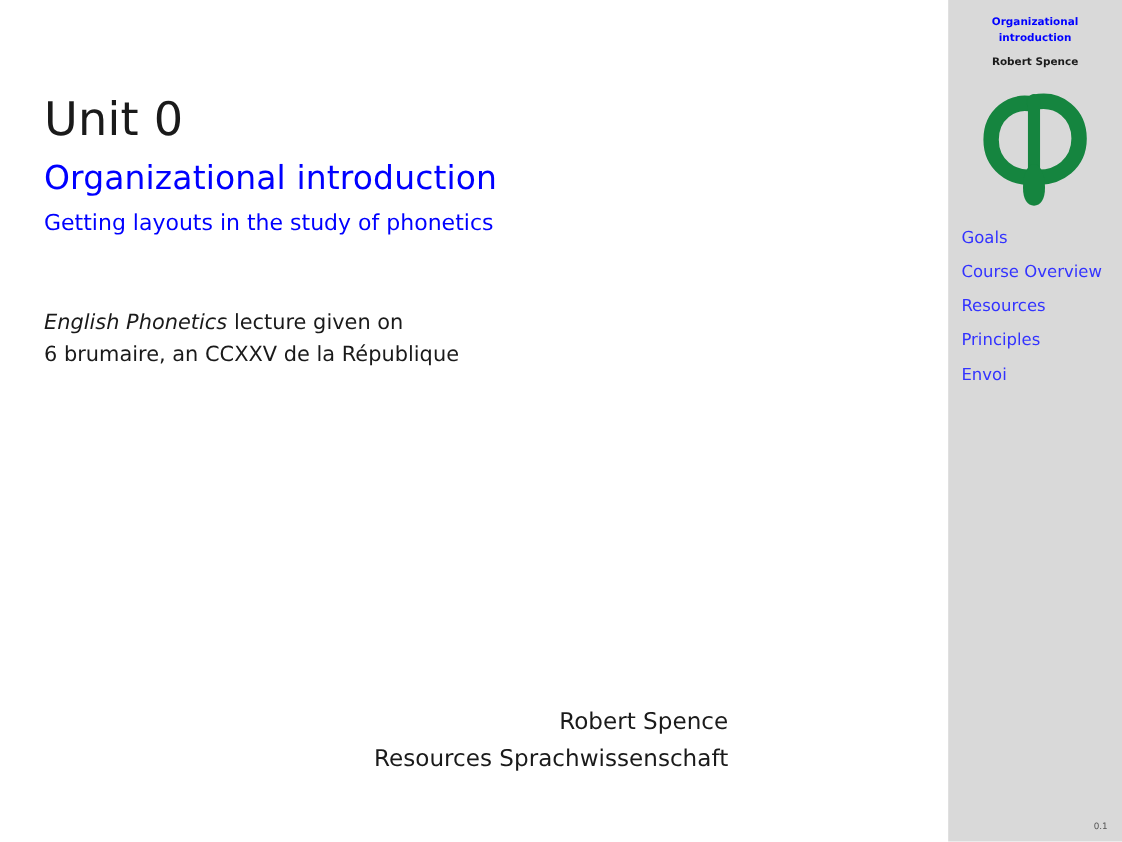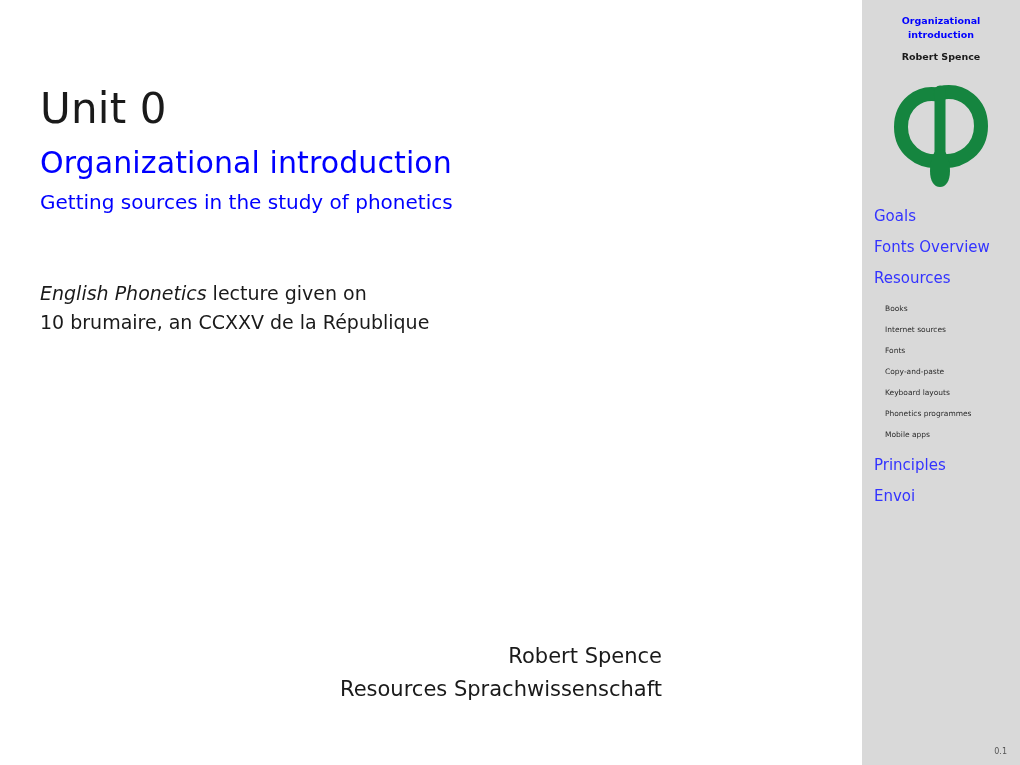--- a/index.html
+++ b/index.html
@@ -165,26 +165,26 @@
 </head>
 <body>
 
 <div id="slide">
 
   <div id="main-area">
 
     <div id="title-block">
       <div id="unit-title">Unit 0</div>
       <div id="slide-title">Organizational introduction</div>
-      <div id="slide-subtitle">Getting sources in the study of phonetics</div>
+      <div id="slide-subtitle">Getting layouts in the study of phonetics</div>
     </div>
 
     <div id="lecture-block">
       <div><span class="course-name">English Phonetics</span><span> lecture given on</span></div>
-      <div>10 brumaire, an CCXXV de la République</div>
+      <div>6 brumaire, an CCXXV de la République</div>
     </div>
 
     <div id="author-block">
       <div>Robert Spence</div>
       <div>Resources Sprachwissenschaft</div>
     </div>
 
   </div>
 
   <div id="sidebar">
@@ -206,33 +206,24 @@
         </g>
 
         <path d="M47 70 C53 70, 57 80, 57 92 C57 102, 53 108, 47 108 C41 108, 37 102, 37 92 C37 80, 41 70, 47 70 Z" fill="#15853f"></path>
       </svg>
     </div>
 
     <div id="toc">
 
       <div class="toc-section">Goals</div>
 
-      <div class="toc-section">Fonts Overview</div>
+      <div class="toc-section">Course Overview</div>
 
       <div class="toc-section">Resources</div>
 
-      <div class="toc-sub-list toc-gap-top">
-        <div class="toc-sub">Books</div>
-        <div class="toc-sub">Internet sources</div>
-        <div class="toc-sub">Fonts</div>
-        <div class="toc-sub">Copy-and-paste</div>
-        <div class="toc-sub">Keyboard layouts</div>
-        <div class="toc-sub">Phonetics programmes</div>
-        <div class="toc-sub">Mobile apps</div>
-      </div>
 
       <div class="toc-section">Principles</div>
 
       <div class="toc-section">Envoi</div>
 
     </div>
 
     <div id="page-number">0.1</div>
 
   </div>

